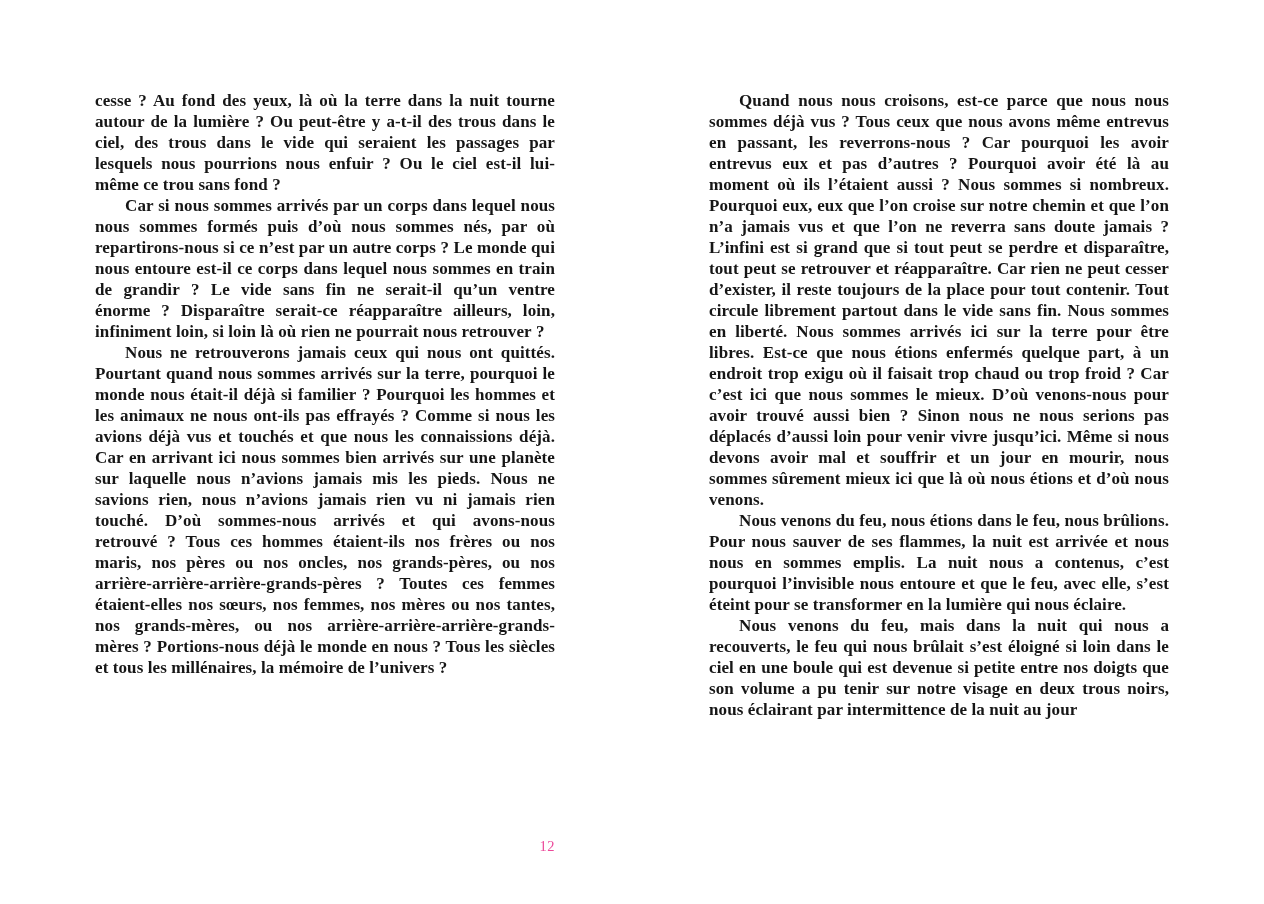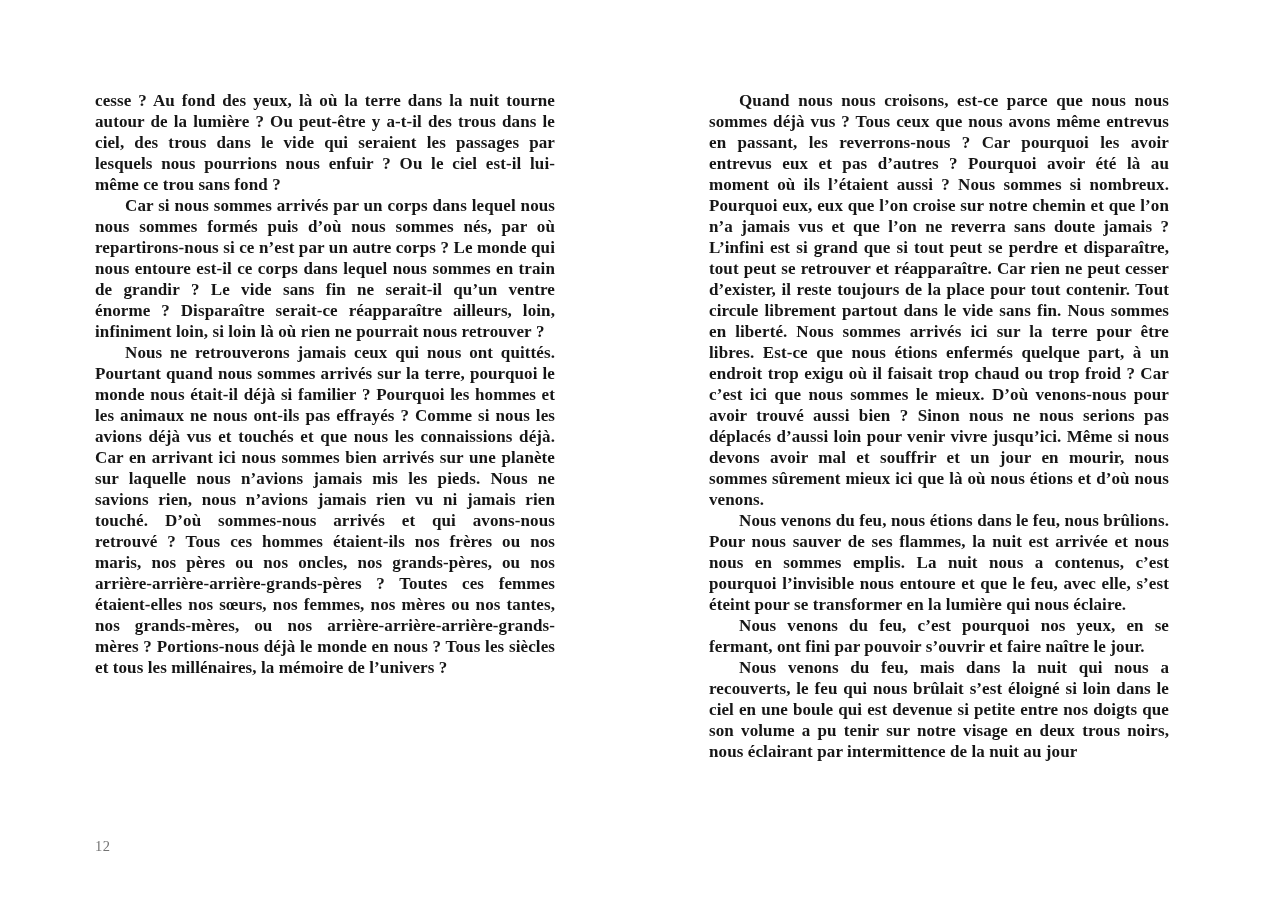--- a/index.html
+++ b/index.html
@@ -41,42 +41,41 @@
     text-indent: 30px;
   }
   .page-text p.no-indent {
     text-indent: 0;
   }
   .folio {
     position: absolute;
     top: 748px;
     left: 0;
     width: 100%;
-    text-align: left;
+    text-align: right;
     font-size: 14.5px;
     letter-spacing: 0.5px;
-    color: #737373;
+    color: #ec4899;
   }
 </style>
 </head>
 <body>
 
 <div class="spread">
 
   <section class="page page--left">
     <div class="page-text">
       <p class="no-indent">cesse&nbsp;? Au fond des yeux, là où la terre dans la nuit tourne autour de la lumière&nbsp;? Ou peut-être y a-t-il des trous dans le ciel, des trous dans le vide qui seraient les passages par lesquels nous pourrions nous enfuir&nbsp;? Ou le ciel est-il lui-même ce trou sans fond&nbsp;?</p>
       <p>Car si nous sommes arrivés par un corps dans lequel nous nous sommes formés puis d’où nous sommes nés, par où repartirons-nous si ce n’est par un autre corps&nbsp;? Le monde qui nous entoure est-il ce corps dans lequel nous sommes en train de grandir&nbsp;? Le vide sans fin ne serait-il qu’un ventre énorme&nbsp;? Disparaître serait-ce réapparaître ailleurs, loin, infiniment loin, si loin là où rien ne pourrait nous retrouver&nbsp;?</p>
       <p>Nous ne retrouverons jamais ceux qui nous ont quittés. Pourtant quand nous sommes arrivés sur la terre, pourquoi le monde nous était-il déjà si familier&nbsp;? Pourquoi les hommes et les animaux ne nous ont-ils pas effrayés&nbsp;? Comme si nous les avions déjà vus et touchés et que nous les connaissions déjà. Car en arrivant ici nous sommes bien arrivés sur une planète sur laquelle nous n’avions jamais mis les pieds. Nous ne savions rien, nous n’avions jamais rien vu ni jamais rien touché. D’où sommes-nous arrivés et qui avons-nous retrouvé&nbsp;? Tous ces hommes étaient-ils nos frères ou nos maris, nos pères ou nos oncles, nos grands-pères, ou nos arrière-arrière-arrière-grands-pères&nbsp;? Toutes ces femmes étaient-elles nos sœurs, nos femmes, nos mères ou nos tantes, nos grands-mères, ou nos arrière-arrière-arrière-grands-mères&nbsp;? Portions-nous déjà le monde en nous&nbsp;? Tous les siècles et tous les millénaires, la mémoire de l’univers&nbsp;?</p>
     </div>
     <div class="folio">12</div>
   </section>
 
   <section class="page page--right">
     <div class="page-text">
       <p>Quand nous nous croisons, est-ce parce que nous nous sommes déjà vus&nbsp;? Tous ceux que nous avons même entrevus en passant, les reverrons-nous&nbsp;? Car pourquoi les avoir entrevus eux et pas d’autres&nbsp;? Pourquoi avoir été là au moment où ils l’étaient aussi&nbsp;? Nous sommes si nombreux. Pourquoi eux, eux que l’on croise sur notre chemin et que l’on n’a jamais vus et que l’on ne reverra sans doute jamais&nbsp;? L’infini est si grand que si tout peut se perdre et disparaître, tout peut se retrouver et réapparaître. Car rien ne peut cesser d’exister, il reste toujours de la place pour tout contenir. Tout circule librement partout dans le vide sans fin. Nous sommes en liberté. Nous sommes arrivés ici sur la terre pour être libres. Est-ce que nous étions enfermés quelque part, à un endroit trop exigu où il faisait trop chaud ou trop froid&nbsp;? Car c’est ici que nous sommes le mieux. D’où venons-nous pour avoir trouvé aussi bien&nbsp;? Sinon nous ne nous serions pas déplacés d’aussi loin pour venir vivre jusqu’ici. Même si nous devons avoir mal et souffrir et un jour en mourir, nous sommes sûrement mieux ici que là où nous étions et d’où nous venons.</p>
       <p>Nous venons du feu, nous étions dans le feu, nous brûlions. Pour nous sauver de ses flammes, la nuit est arrivée et nous nous en sommes emplis. La nuit nous a contenus, c’est pourquoi l’invisible nous entoure et que le feu, avec elle, s’est éteint pour se transformer en la lumière qui nous éclaire.</p>
-      <p>Nous venons du feu, c’est pourquoi nos yeux, en se fermant, ont fini par pouvoir s’ouvrir et faire naître le jour.</p>
       <p>Nous venons du feu, mais dans la nuit qui nous a recouverts, le feu qui nous brûlait s’est éloigné si loin dans le ciel en une boule qui est devenue si petite entre nos doigts que son volume a pu tenir sur notre visage en deux trous noirs, nous éclairant par intermittence de la nuit au jour</p>
     </div>
   </section>
 
 </div>
 
 </body></html>

